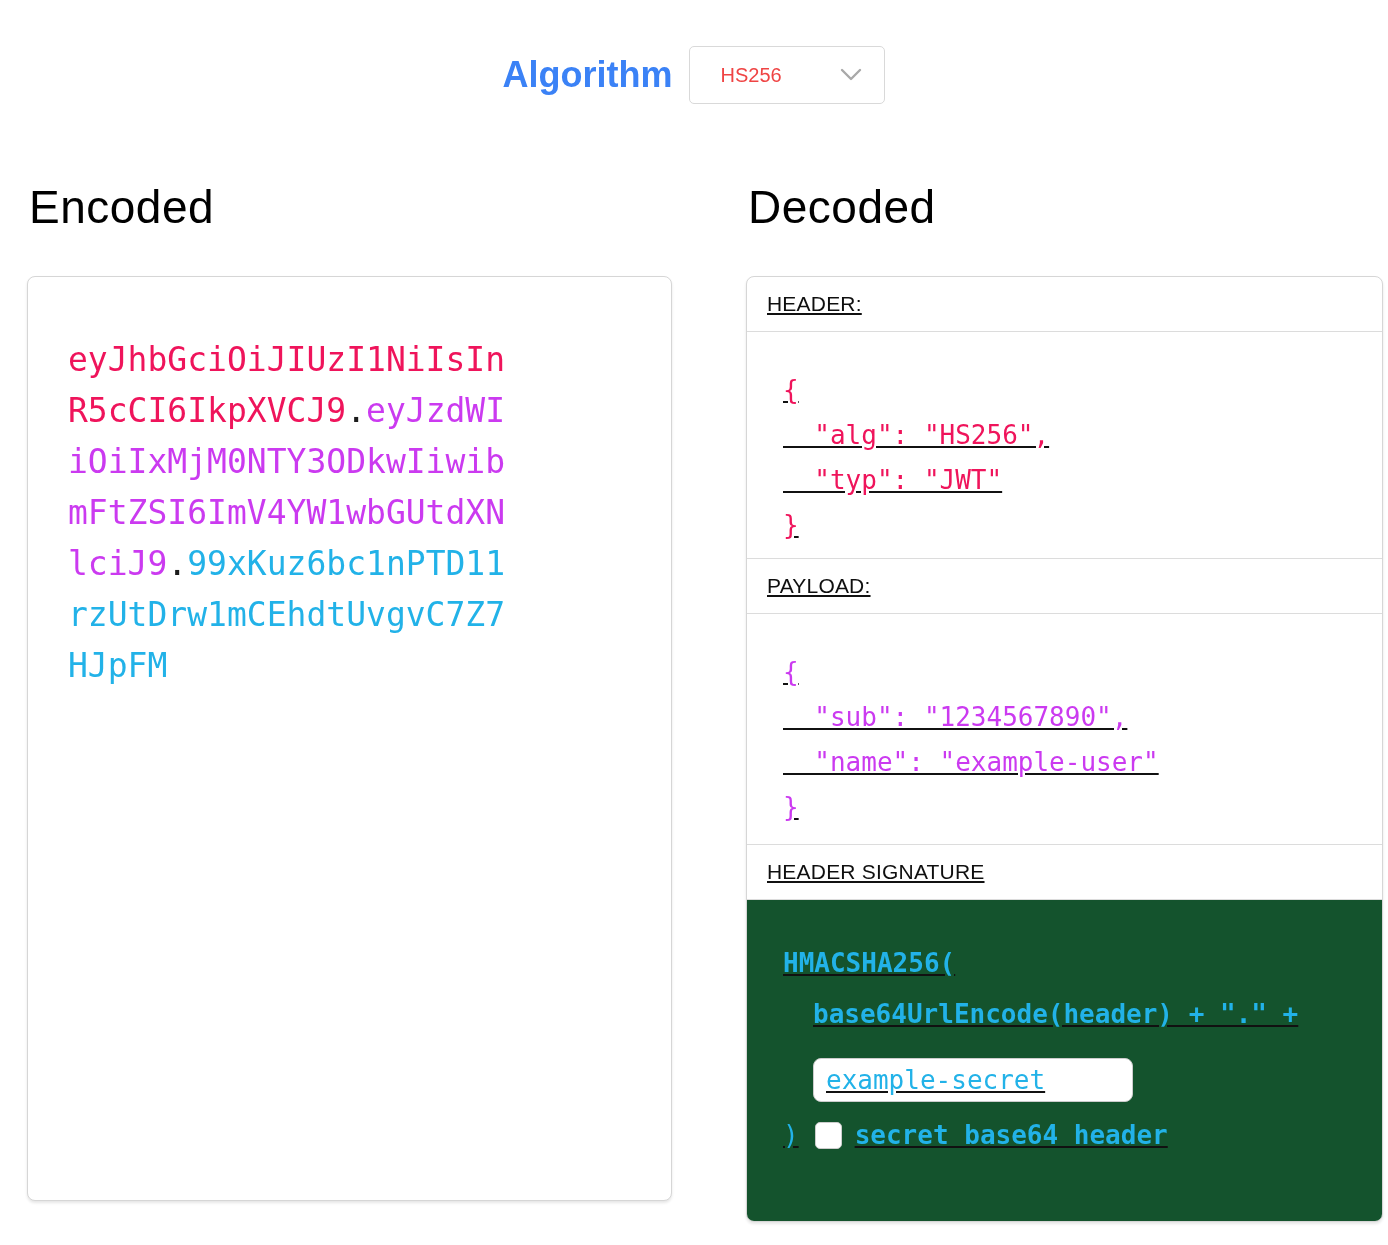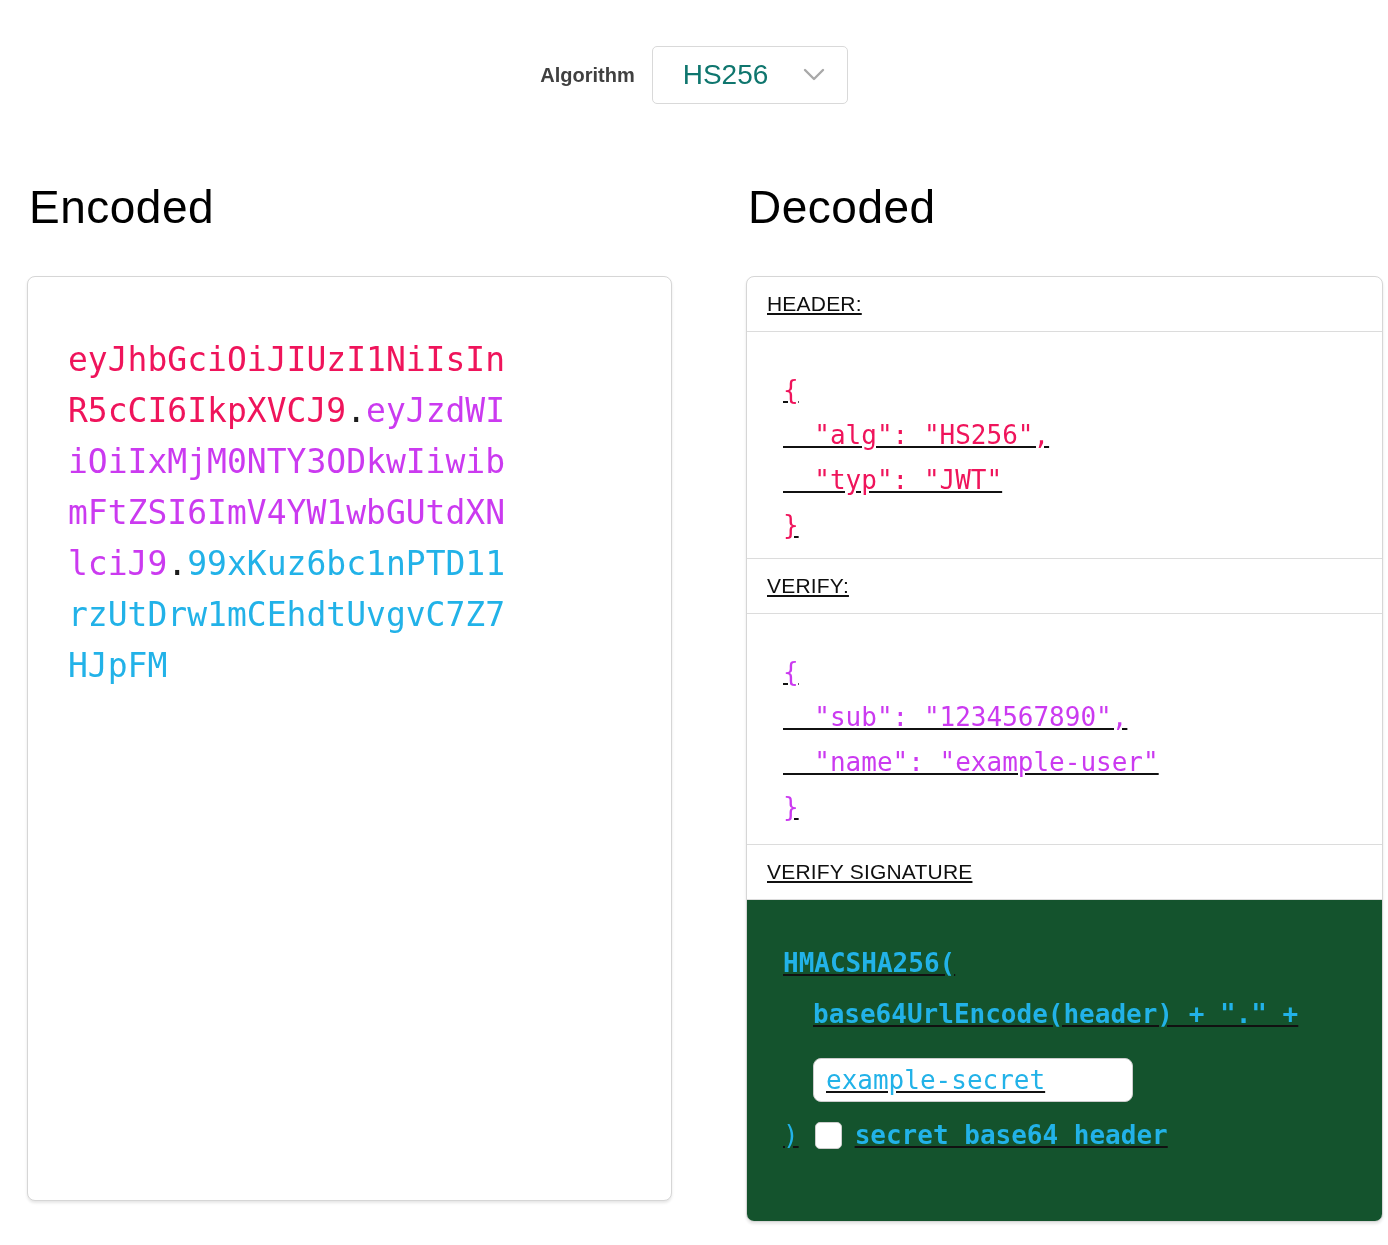--- a/index.html
+++ b/index.html
@@ -9,27 +9,27 @@
     font-family: "Liberation Sans", sans-serif;
     color: #111;
     overflow: hidden;
   }
 
   
   .algo-row {
     display: flex; justify-content: center; align-items: center;
     gap: 17px; padding-top: 46px;
   }
-  .algo-label { font-size: 20px; font-weight: 700; color: #404040; }
+  .algo-label { font-size: 36px; font-weight: 700; color: #3b82f6; }
   .algo-select {
     width: 196px; height: 58px;
     border: 1px solid #d9d9d9; border-radius: 5px; background: #fff;
     display: flex; align-items: center; justify-content: space-between;
     padding: 0 22px 0 30px;
-    font-size: 28px; color: #0f766e;
+    font-size: 20px; color: #ef4444;
     cursor: pointer;
   }
   .algo-select svg { flex: none; }
 
   
   .columns {
     display: grid;
     grid-template-columns: 645px 637px;
     column-gap: 74px;
     padding: 0 29px 0 27px;
@@ -154,29 +154,29 @@
       <div class="decoded-panel">
 
         <div class="row-label">HEADER:</div>
         <div class="json-area json-header">
           <div class="json-line">{</div>
           <div class="json-line">  "alg": "HS256",</div>
           <div class="json-line">  "typ": "JWT"</div>
           <div class="json-line">}</div>
         </div>
 
-        <div class="row-label">VERIFY:</div>
+        <div class="row-label">PAYLOAD:</div>
         <div class="json-area json-payload">
           <div class="json-line">{</div>
           <div class="json-line">  "sub": "1234567890",</div>
           <div class="json-line">  "name": "example-user"</div>
           <div class="json-line">}</div>
         </div>
 
-        <div class="row-label">VERIFY SIGNATURE</div>
+        <div class="row-label">HEADER SIGNATURE</div>
         <div class="sig-area">
           <div class="sig-line">HMACSHA256(</div>
           <div class="sig-line indent">base64UrlEncode(header) + "." +</div>
           <input class="secret-input" type="text" value="example-secret" style="">
           <div class="sig-close-row">
             <span class="sig-close">)</span>
             <span class="checkbox"></span>
             <span class="checkbox-label">secret base64 header</span>
           </div>
         </div>

